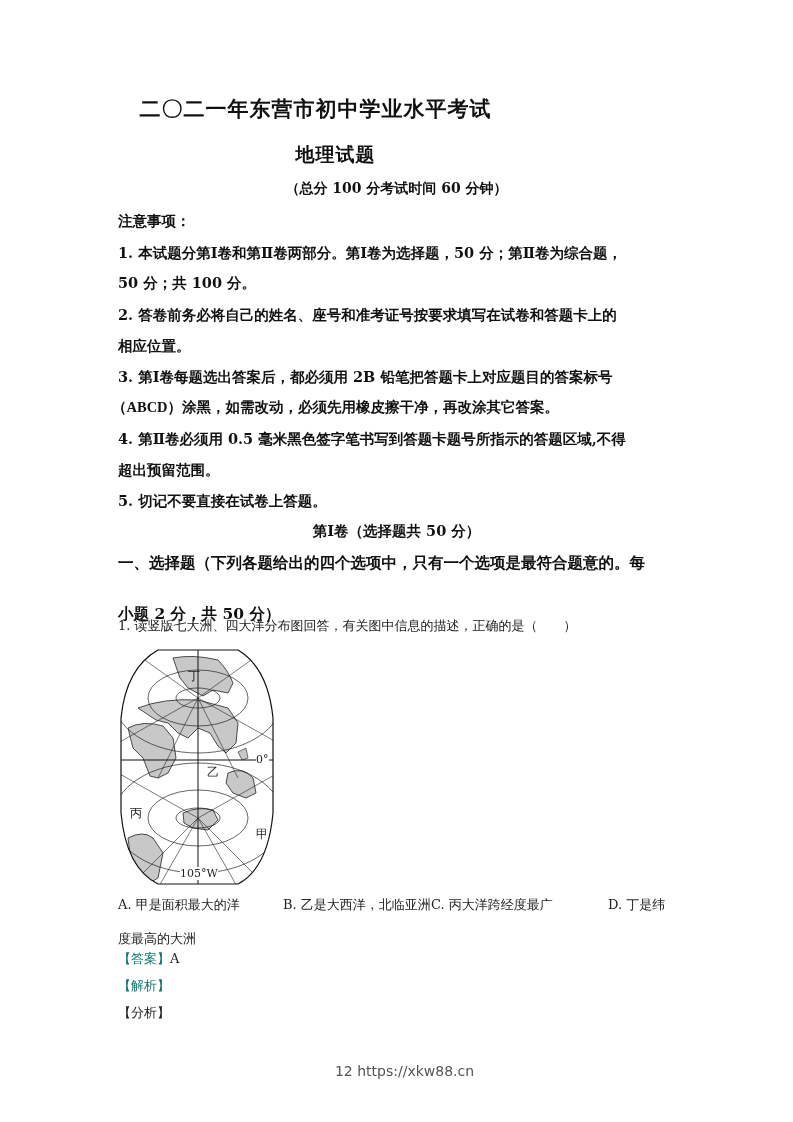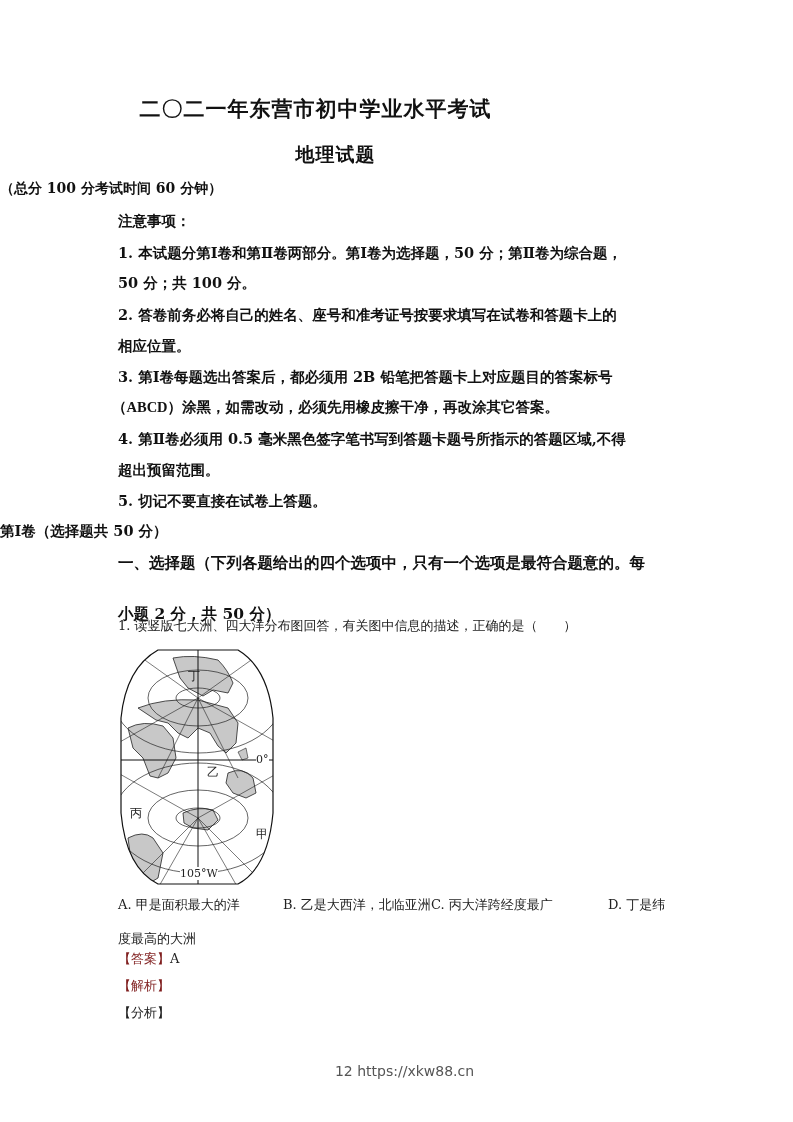--- a/index.html
+++ b/index.html
@@ -4,27 +4,27 @@
   <style>
     html, body { margin: 0; padding: 0; }
     body {
       width: 793px; height: 1122px; background: #ffffff; position: relative;
       font-family: "DejaVu Serif", "Liberation Serif", serif; color: #111;
       overflow: hidden;
     }
     .abs { position: absolute; white-space: nowrap; }
     .title1 { left: 0; width: 631px; text-align: center; top: 95px; font-size: 21px; font-weight: bold; letter-spacing: 1px; }
     .title2 { left: 0; width: 671px; text-align: center; top: 142px; font-size: 19px; font-weight: bold; letter-spacing: 1px; }
-    .title3 { left: 0; width: 793px; text-align: left; top: 180px; font-size: 14px; font-weight: bold; }
+    .title3 { left: 0; width: 793px; text-align: center; top: 180px; font-size: 14px; font-weight: bold; }
     .note { left: 118px; font-size: 14.5px; font-weight: bold; }
-    .secttitle { left: 0; width: 793px; text-align: left; top: 522px; font-size: 14.5px; font-weight: bold; }
+    .secttitle { left: 0; width: 793px; text-align: center; top: 522px; font-size: 14.5px; font-weight: bold; }
     .big { left: 118px; font-size: 15.5px; font-weight: bold; }
     .q { left: 118px; font-size: 13px; font-weight: normal; color: #222; }
     .opt { font-size: 13px; color: #222; }
-    .lbl-blue { color: #7f1d1d; text-align: center; }
+    .lbl-blue { color: #0f766e; text-align: center; }
     .footer { left: 0; width: 793px; text-align: center; top: 1063px; font-family: "DejaVu Sans", sans-serif; font-size: 14px; color: #555; padding-left: 8px; }
     .map { left: 118px; top: 648px; }
   </style>
 </head>
 <body>
 
 <div>
 
   <div class="abs title1">二〇二一年东营市初中学业水平考试</div>
   <div class="abs title2">地理试题</div>

